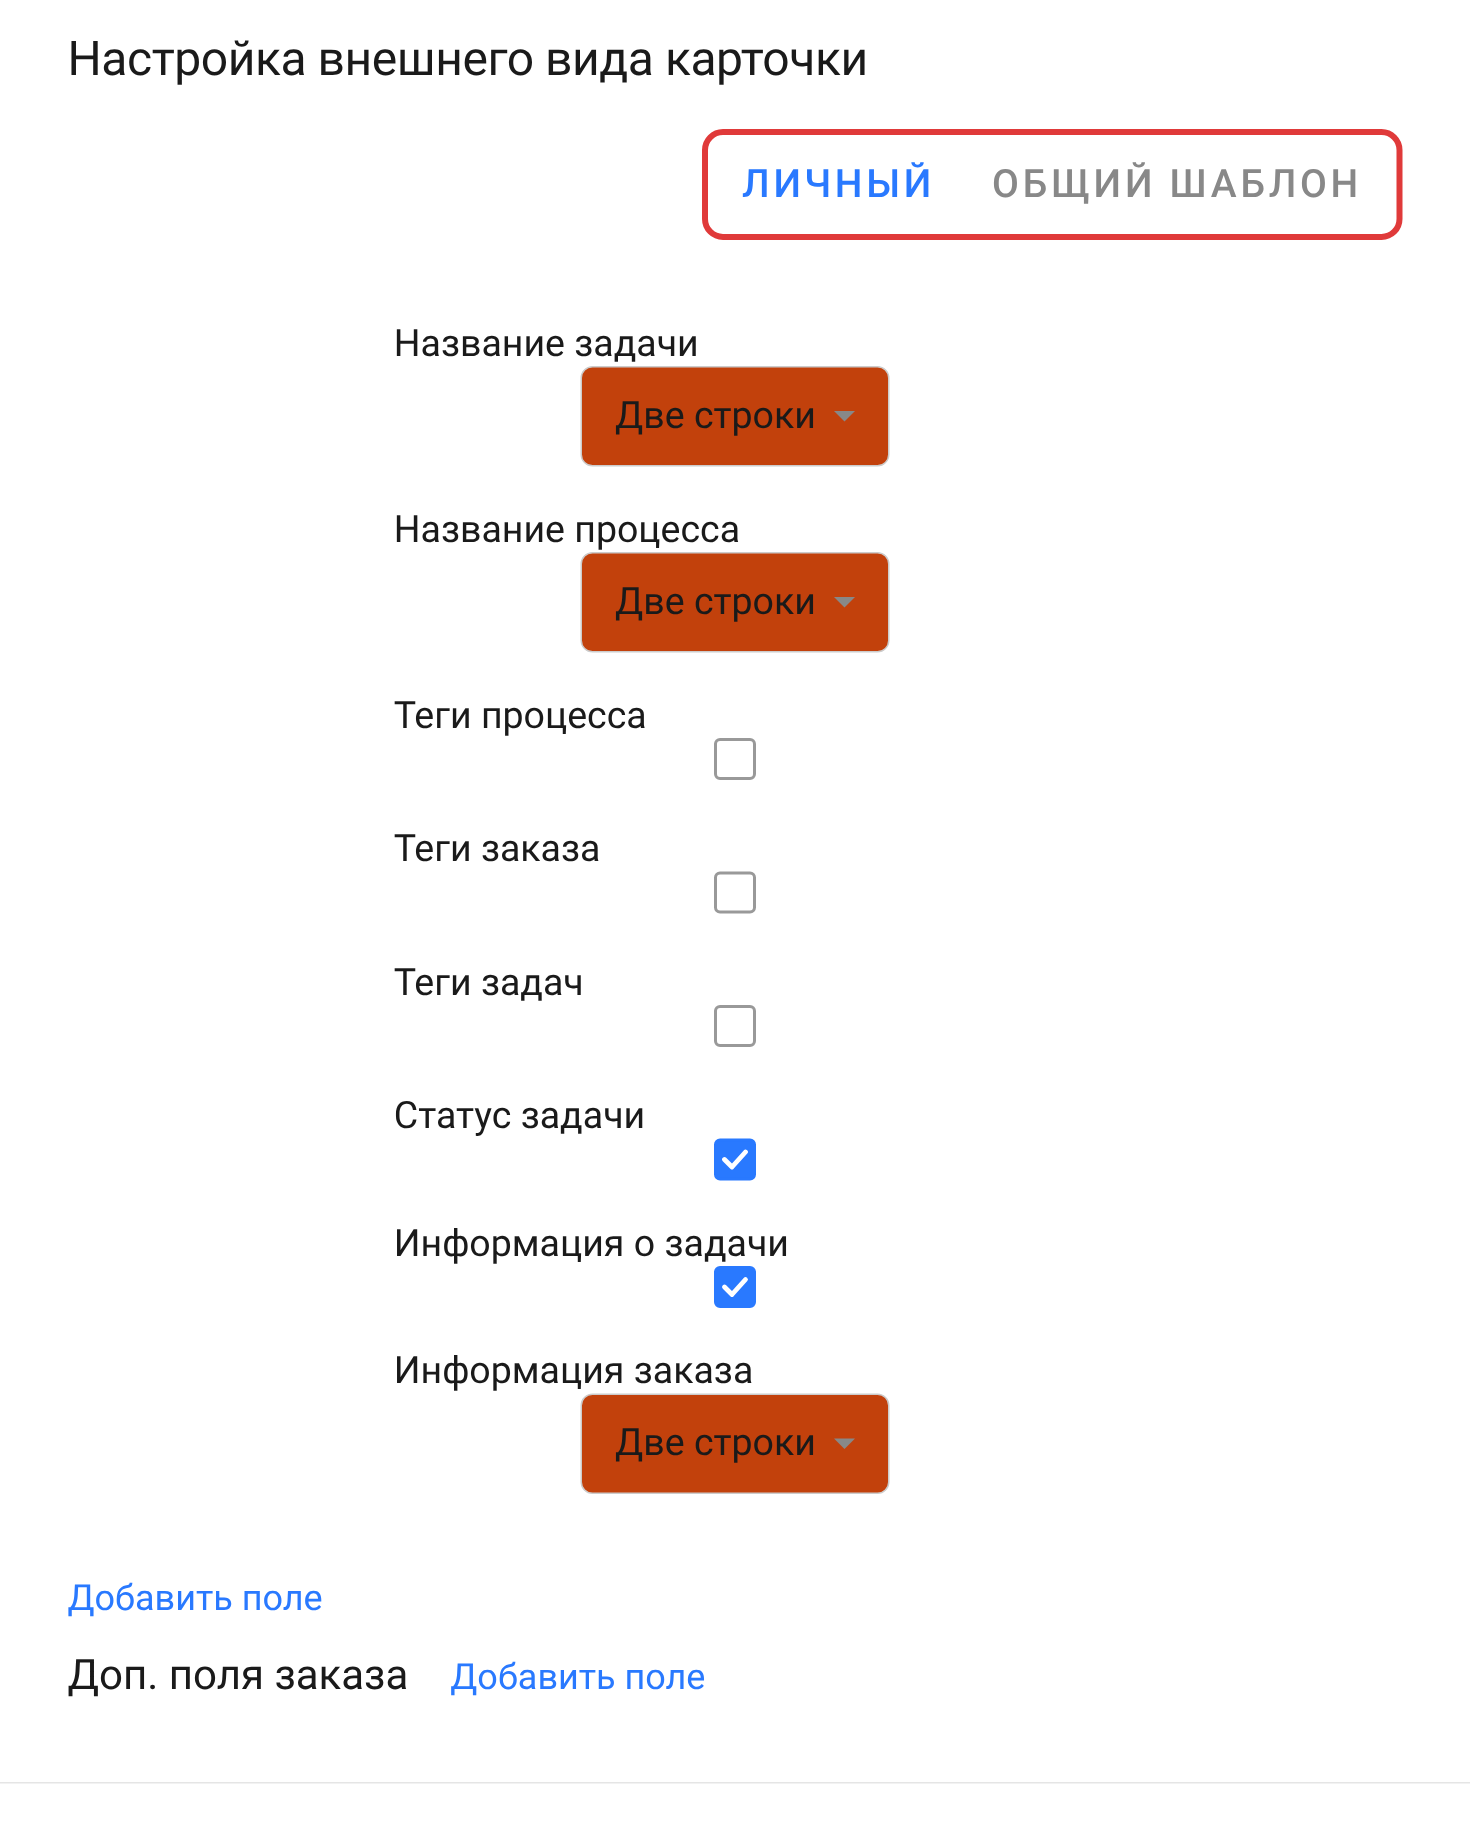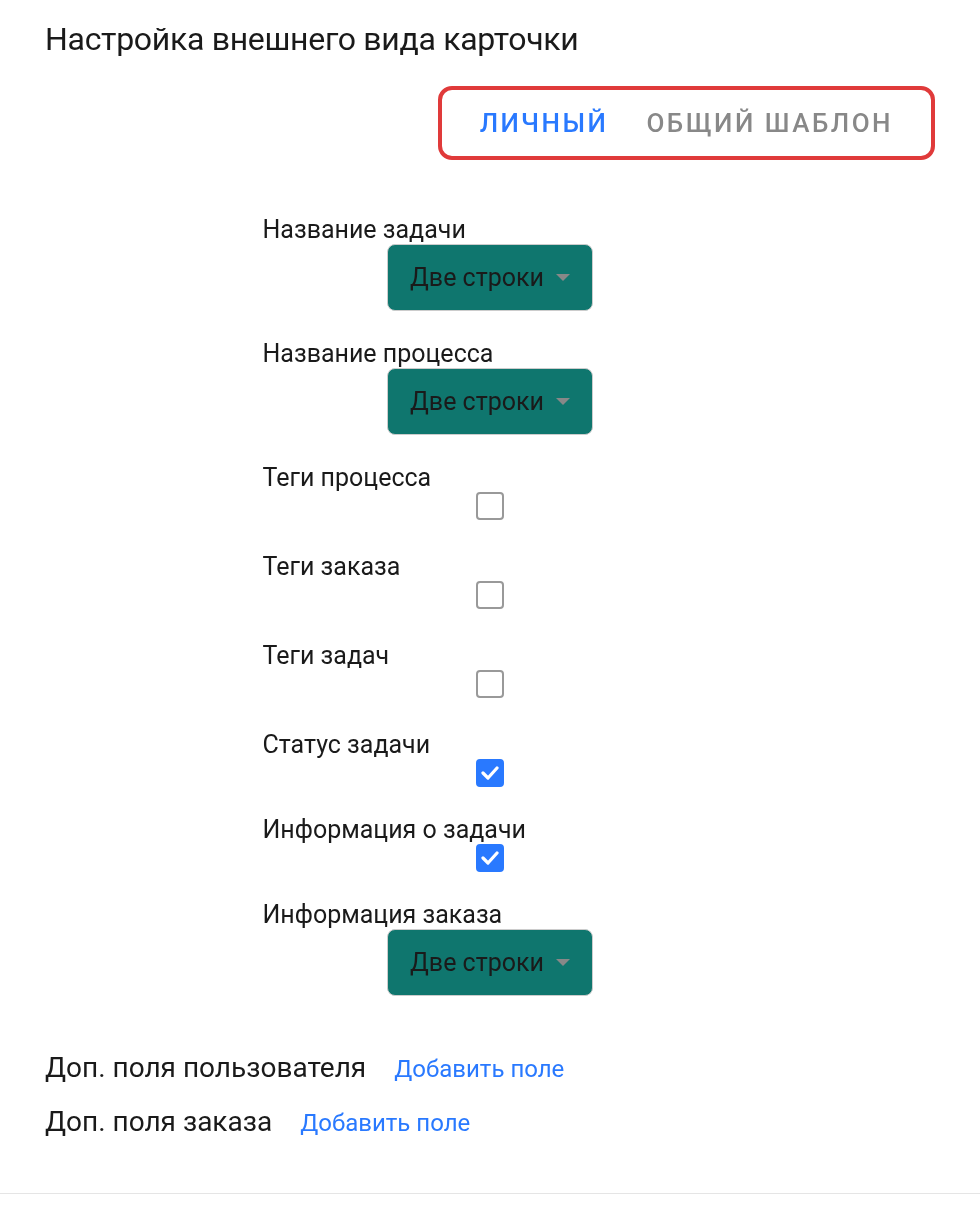--- a/index.html
+++ b/index.html
@@ -25,21 +25,21 @@
     }
     .tabs-wrapper {
       display: flex;
       justify-content: flex-end;
       margin-bottom: 55px;
     }
     .tabs {
       display: flex;
       border: 4px solid #e03a3a;
       border-radius: 14px;
-      padding: 18px 38px;
+      padding: 18px 23px;
       gap: 38px;
     }
     .tab {
       font-size: 26px;
       font-weight: 500;
       letter-spacing: 2.5px;
       cursor: pointer;
       user-select: none;
     }
     .tab.active {
@@ -67,21 +67,21 @@
     .select {
       display: flex;
       align-items: center;
       justify-content: space-between;
       border: 1px solid #ccc;
       border-radius: 8px;
       padding: 18px 22px;
       font-size: 25px;
       color: #1a1a1a;
       cursor: pointer;
-      background: #0f766e;
+      background: #c2410c;
       width: 100%;
     }
     .select-value {
       flex: 1;
     }
     .dropdown-icon {
       width: 0;
       height: 0;
       border-left: 7px solid transparent;
       border-right: 7px solid transparent;
@@ -247,21 +247,20 @@
     <div class="form-label">Информация заказа</div>
     <div class="form-control">
       <div class="select">
         <span class="select-value">Две строки</span>
         <span class="dropdown-icon"></span>
       </div>
     </div>
   </div>
 
   <div class="section-row first">
-    <span class="section-label">Доп. поля пользователя</span>
     <button class="link-button">Добавить поле</button>
   </div>
 
   <div class="section-row">
     <span class="section-label">Доп. поля заказа</span>
     <button class="link-button">Добавить поле</button>
   </div>
 </div>
 
 <div class="footer">

